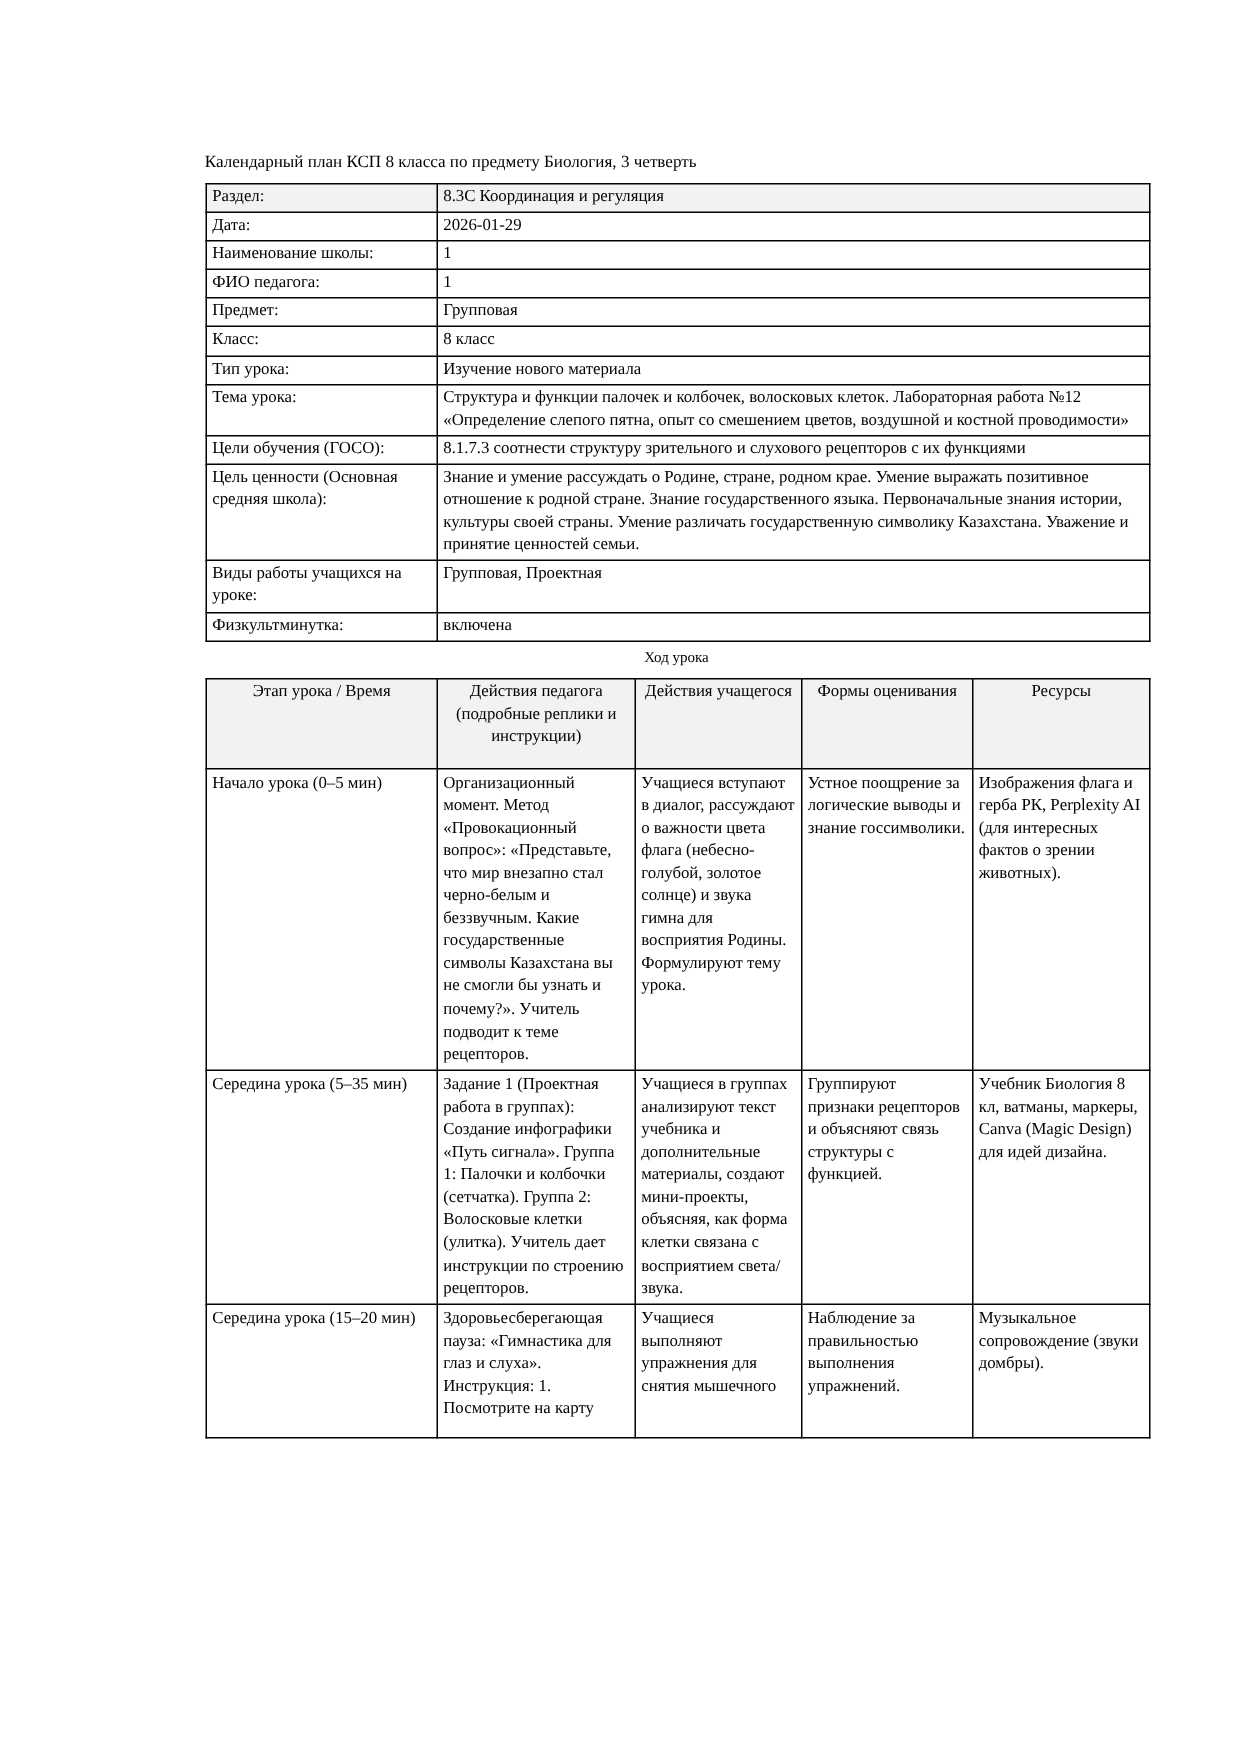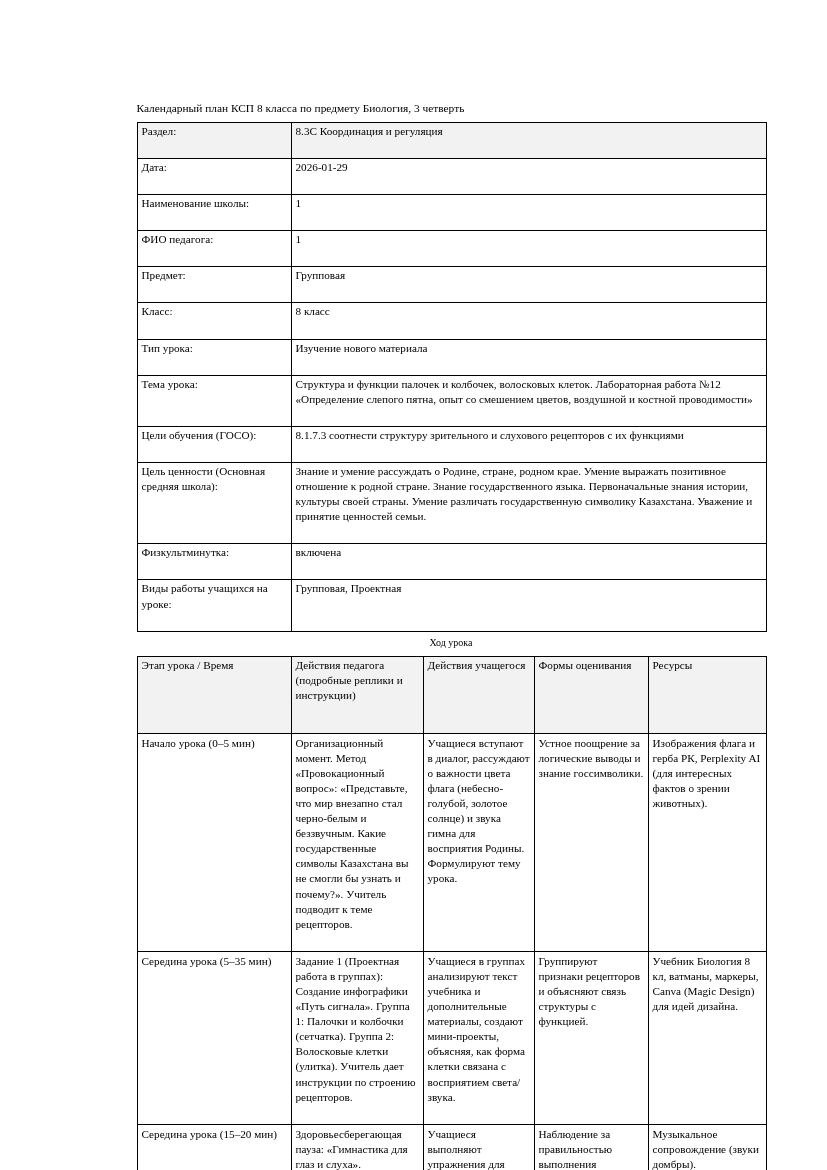--- a/index.html
+++ b/index.html
@@ -43,21 +43,21 @@
   }
   table {
     border-collapse: collapse;
     table-layout: fixed;
     width: 629px;
     font-size: 11.2px;
     line-height: 15.1px;
   }
   table td, table th {
     border: 1px solid #000000;
-    padding: 1px 3px 19px 4px;
+    padding: 1px 3px 2px 4px;
     vertical-align: top;
     text-align: left;
     font-weight: normal;
     word-wrap: break-word;
     overflow-wrap: break-word;
     hyphens: none;
   }
   .shaded {
     background: #f2f2f2;
   }
@@ -68,20 +68,21 @@
   
   .lesson-table col.c1 { width: 154px; }
   .lesson-table col.c2 { width: 132px; }
   .lesson-table col.c3 { width: 111px; }
   .lesson-table col.c4 { width: 114px; }
   .lesson-table col.c5 { width: 118px; }
 
   .lesson-table thead td {
     background: #f2f2f2;
     height: 56px;
+    text-align: center;
   }
   .lesson-table tbody td {
     padding-top: 2px;
   }
   
   .clip-row td {
     height: 84px;
     overflow: hidden;
   }
 </style>
@@ -133,26 +134,26 @@
           </tr>
           <tr>
             <td>Цели обучения (ГОСО):</td>
             <td>8.1.7.3 соотнести структуру зрительного и слухового рецепторов с их функциями</td>
           </tr>
           <tr>
             <td>Цель ценности (Основная средняя школа):</td>
             <td>Знание и умение рассуждать о Родине, стране, родном крае. Умение выражать позитивное отношение к родной стране. Знание государственного языка. Первоначальные знания истории, культуры своей страны. Умение различать государственную символику Казахстана. Уважение и принятие ценностей семьи.</td>
           </tr>
           <tr>
+            <td>Виды работы учащихся на уроке:</td>
+            <td>Групповая, Проектная</td>
+          </tr>
+          <tr>
             <td>Физкультминутка:</td>
             <td>включена</td>
-          </tr>
-          <tr>
-            <td>Виды работы учащихся на уроке:</td>
-            <td>Групповая, Проектная</td>
           </tr>
         </tbody>
     </table>
 
     <p class="section-label">Ход урока</p>
 
     <table class="lesson-table">
       <colgroup>
         <col class="c1">
         <col class="c2">

